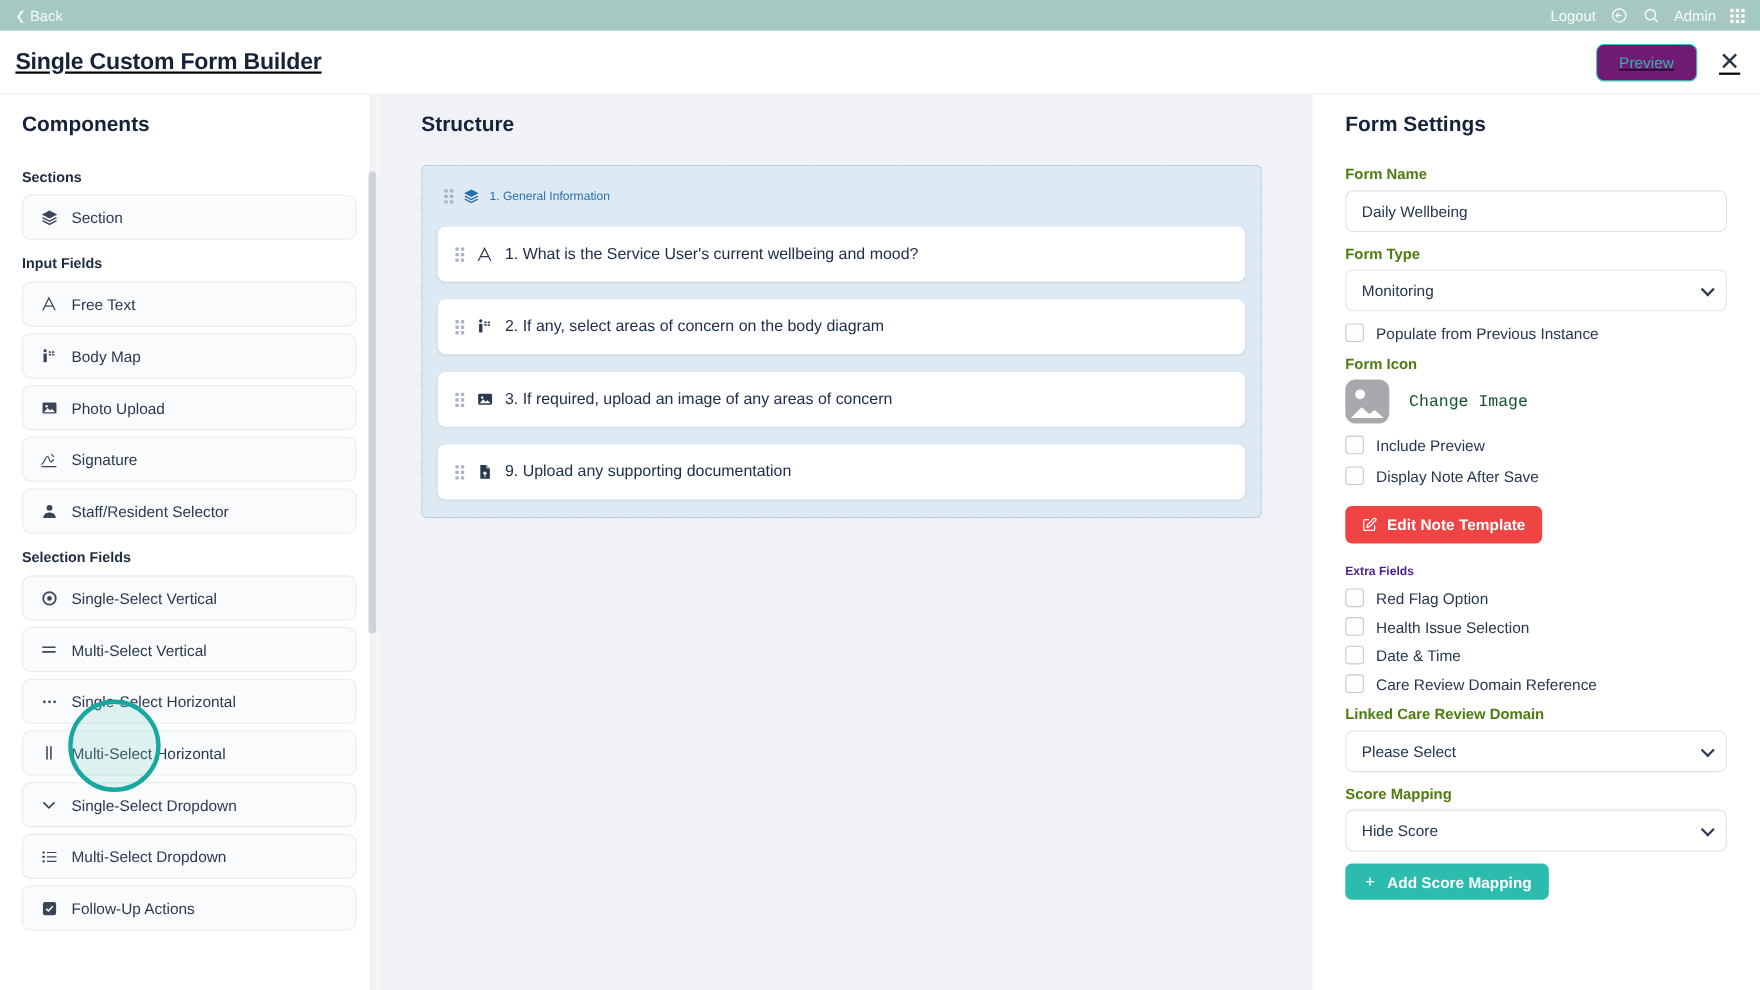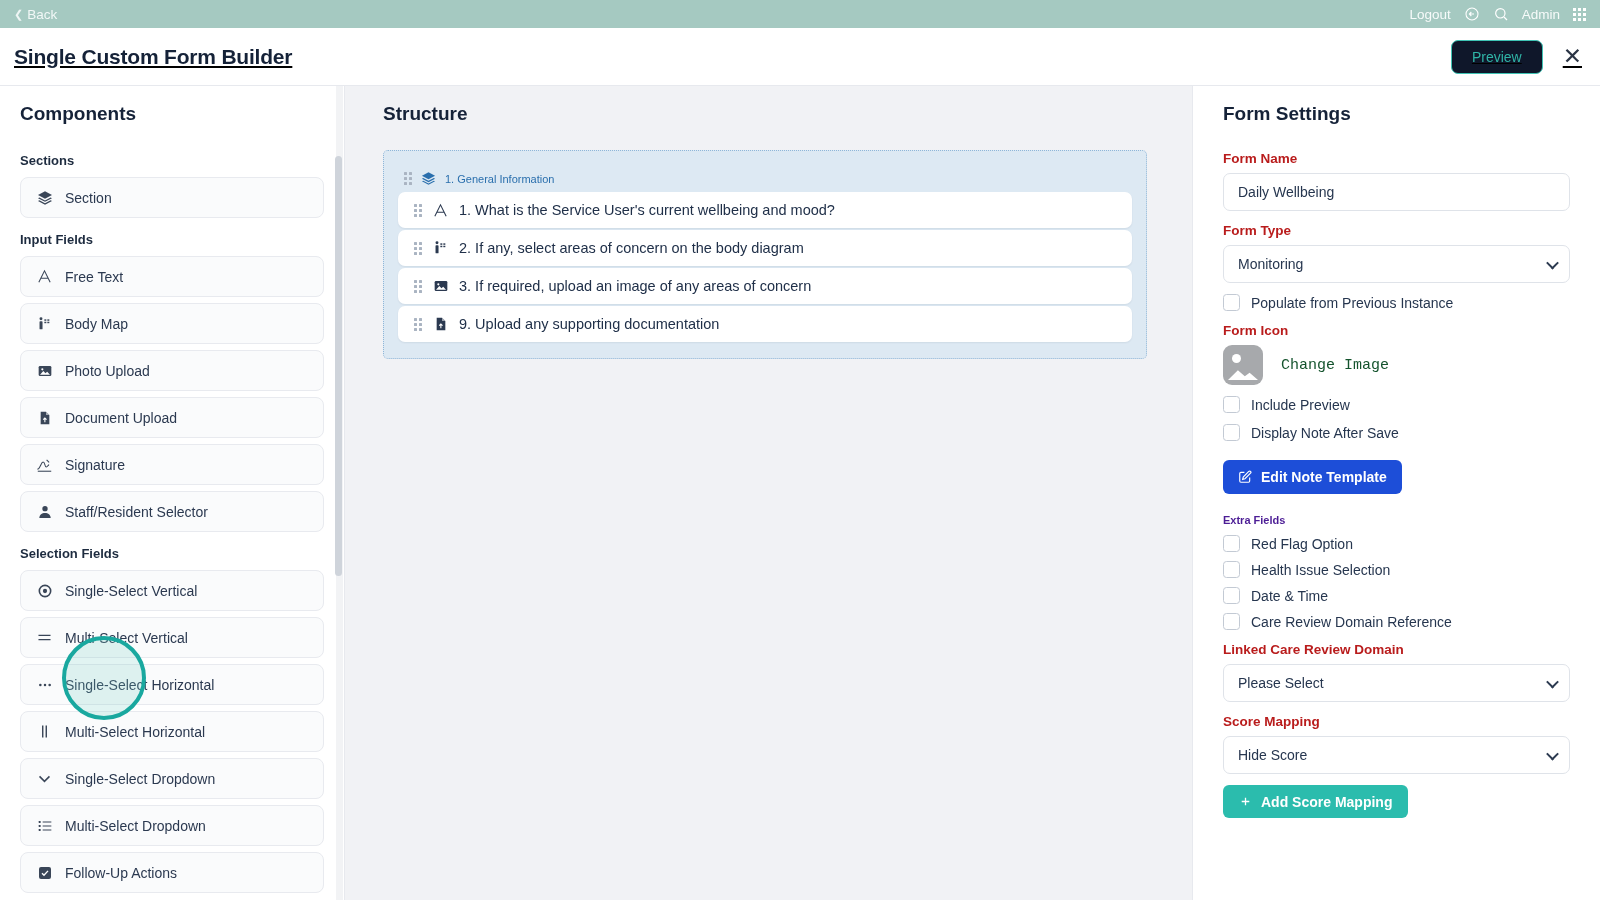--- a/index.html
+++ b/index.html
@@ -36,21 +36,21 @@
     align-items: center;
     justify-content: space-between;
     padding: 0 18px 0 14px;
     text-decoration: underline;
   }
   .pagetitle { font-size: 21px; font-weight: bold; color: #152238; letter-spacing: -0.2px; }
   .head-right { display: flex; align-items: center; gap: 20px; }
   .btn-preview {
     border: 1px solid #3fc3b4;
     color: #2fb4a6;
-    background: #0f172a;
+    background: #701a75;
     border-radius: 7px;
     font-size: 14px;
     padding: 8px 20px;
     cursor: pointer;
     font-family: inherit;
   }
   .close-x { font-size: 23px; color: #2b3545; cursor: pointer; line-height: 1; font-weight: 300; }
 
   
   .main { display: flex; height: 814px; }
@@ -128,43 +128,43 @@
     font-weight: 500;
   }
   .drag-dots {
     display: grid; grid-template-columns: repeat(2, 3px); grid-template-rows: repeat(3, 3px);
     gap: 2px; flex: none;
   }
   .drag-dots i { width: 3px; height: 3px; background: #aab4c2; display: block; border-radius: .5px; }
   .field-row {
     background: #ffffff;
     border-radius: 7px;
-    height: 36px;
+    height: 50px;
     display: flex;
     align-items: center;
     gap: 10px;
     padding: 0 16px;
-    margin-top: 2px;
+    margin-top: 16px;
     box-shadow: 0 1px 2px rgba(20,35,60,0.07);
     cursor: grab;
   }
   .field-row .f-label { font-size: 14.5px; color: #203049; }
   .field-icon { width: 17px; display: flex; align-items: center; justify-content: center; color: #2b3950; }
 
   
   .right {
     width: 408px;
     background: #ffffff;
     border-left: 1px solid #e7e9ee;
     padding: 0 30px 0 30px;
     overflow: hidden;
   }
   .right-head { padding: 17px 0 14px 0; }
   .right-head h2 { font-size: 19px; font-weight: bold; color: #152238; }
-  .fld-label { font-size: 13.5px; font-weight: bold; color: #b91c1c; margin: 12px 0 7px 0; }
+  .fld-label { font-size: 13.5px; font-weight: bold; color: #4d7c0f; margin: 12px 0 7px 0; }
   .text-input {
     width: 100%; height: 38px;
     border: 1px solid #dfe3e9; border-radius: 7px;
     padding: 0 14px; font-size: 14px; color: #26364f;
     background: #ffffff; font-family: inherit;
   }
   .select-wrap { position: relative; width: 100%; }
   .select-box {
     width: 100%; height: 38px;
     border: 1px solid #dfe3e9; border-radius: 7px;
@@ -191,21 +191,21 @@
     position: relative; flex: none;
   }
   .img-thumb .dot { position: absolute; left: 9px; top: 9px; width: 9px; height: 9px; border-radius: 50%; background: #ffffff; }
   .img-thumb .mt {
     position: absolute; left: 5px; bottom: 5px; width: 30px; height: 15px;
     background: #ffffff;
     clip-path: polygon(0% 100%, 33% 35%, 56% 75%, 72% 52%, 100% 100%);
   }
   .link-blue { color: #14532d; font-size: 15px; cursor: pointer; font-family: Liberation Mono, monospace; }
   .btn-note {
-    background: #1d4ed8; color: #ffffff; border: none; border-radius: 6px;
+    background: #ef4444; color: #ffffff; border: none; border-radius: 6px;
     height: 34px; padding: 0 15px; font-size: 14px; font-weight: bold;
     display: inline-flex; align-items: center; gap: 9px; cursor: pointer;
     margin: 8px 0 4px 0; font-family: inherit;
   }
   .btn-teal {
     background: #2bbcad; color: #ffffff; border: none; border-radius: 6px;
     height: 33px; padding: 0 16px; font-size: 14px; font-weight: bold;
     display: inline-flex; align-items: center; gap: 9px; cursor: pointer;
     margin-top: 11px; font-family: inherit;
   }
@@ -302,30 +302,20 @@
             <svg width="16" height="16" viewBox="0 0 24 24">
               <rect x="2.5" y="4.5" width="19" height="15" rx="2" fill="#3a4658"></rect>
               <circle cx="8" cy="9.5" r="1.6" fill="#ffffff"></circle>
               <path d="M4.5 17.5 9.5 12l3.2 3.4 2.6-2.2 4.2 4.3H4.5z" fill="#ffffff"></path>
             </svg>
           </span>
           <span class="label">Photo Upload</span>
         </div>
         <div class="comp-item">
           <span class="comp-icon">
-            <svg width="16" height="16" viewBox="0 0 24 24">
-              <path d="M5.5 2.5h8l5 5v14h-13z" fill="#3a4658"></path>
-              <path d="M13.5 2.5v5h5" fill="#ffffff" opacity=".55"></path>
-              <path d="M11.8 18.5v-6M9.3 14.6l2.5-2.5 2.5 2.5" stroke="#ffffff" stroke-width="1.6" fill="none"></path>
-            </svg>
-          </span>
-          <span class="label">Document Upload</span>
-        </div>
-        <div class="comp-item">
-          <span class="comp-icon">
             <svg width="17" height="17" viewBox="0 0 24 24" fill="none" stroke="#3a4658" stroke-width="1.5">
               <path d="M2 18.5c4 0 5-10 8-10s2 7 4.5 7c2 0 2.5-3 4-3"></path>
               <path d="M15 5.5l3.5 3.5"></path>
               <path d="M2.5 21.5h19"></path>
             </svg>
           </span>
           <span class="label">Signature</span>
         </div>
         <div class="comp-item">
           <span class="comp-icon">

